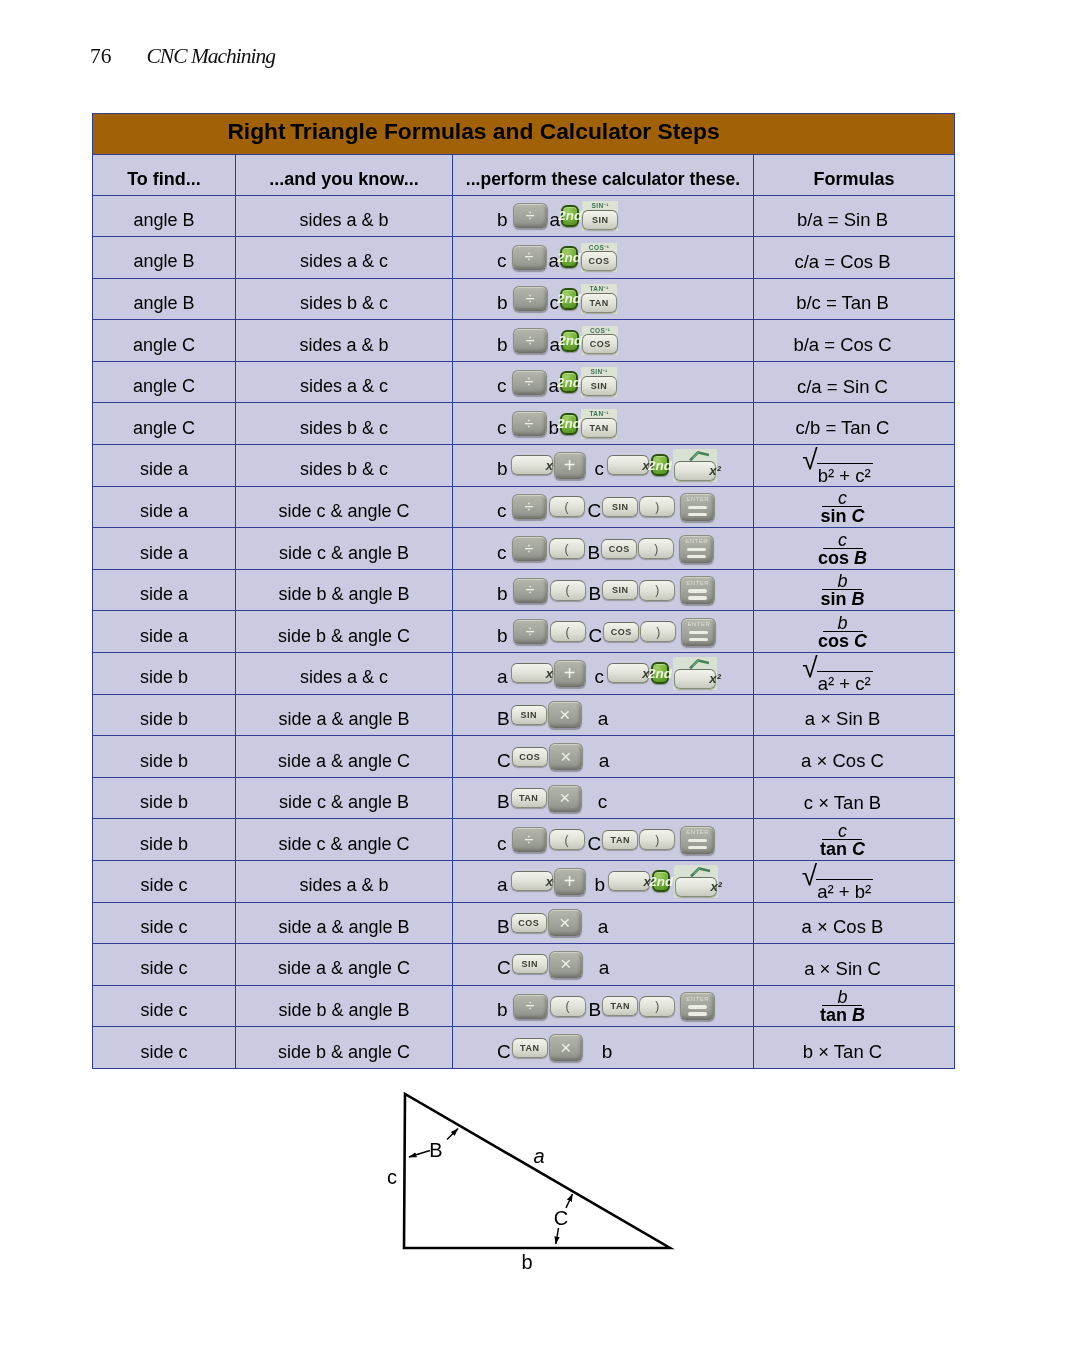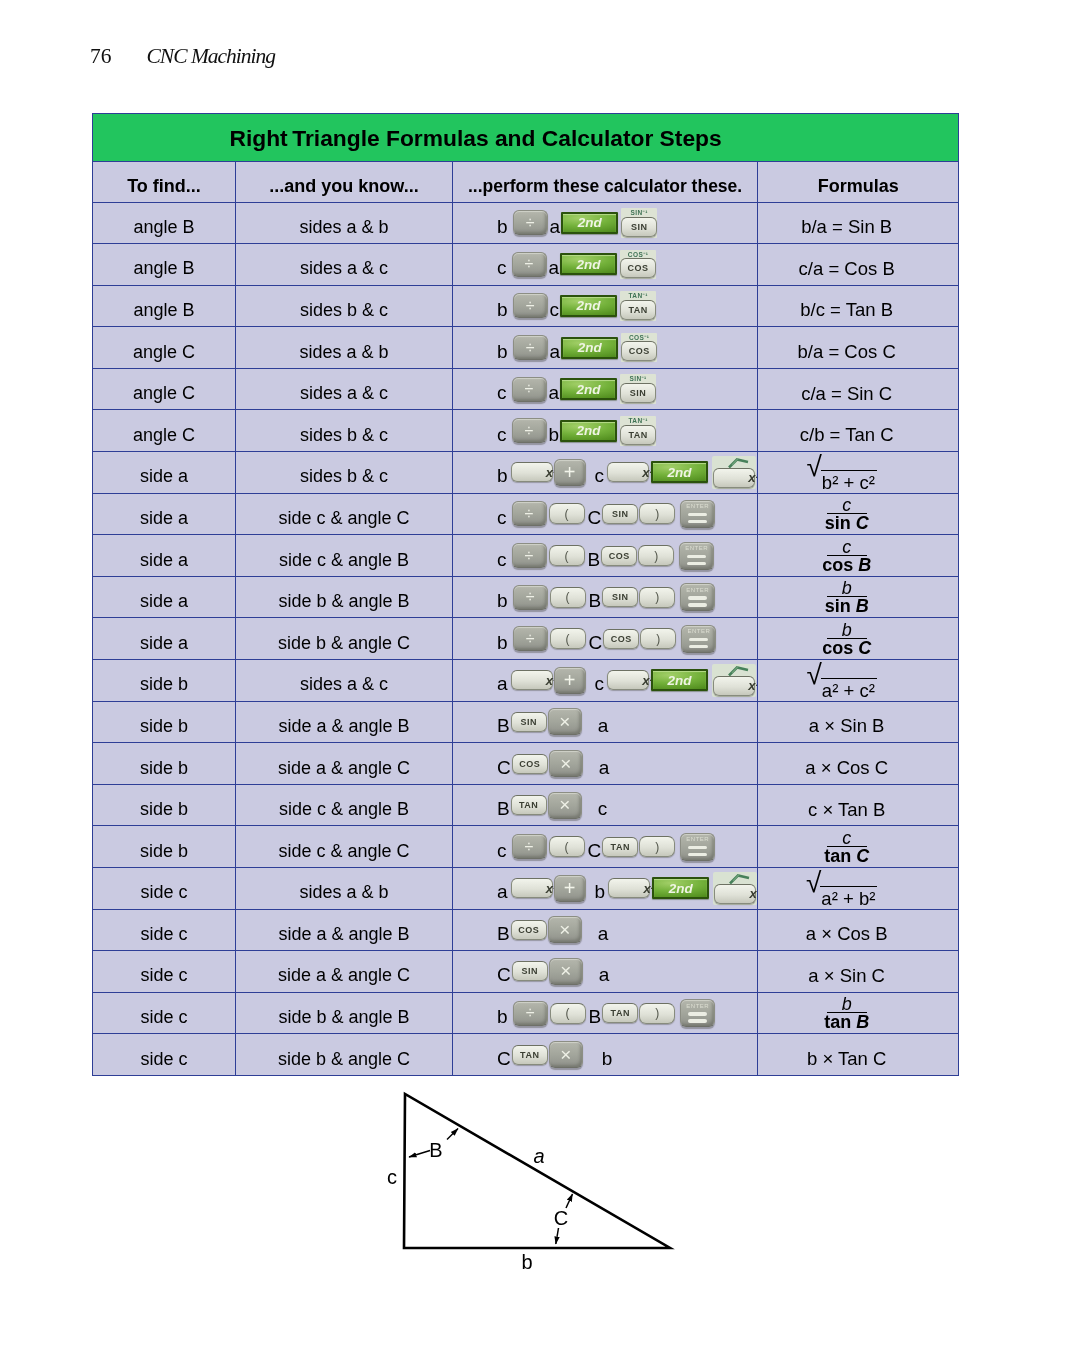--- a/index.html
+++ b/index.html
@@ -2,21 +2,21 @@
 <html><head><meta charset="utf-8"><title>76</title>
 <style>
 * { margin:0; padding:0; box-sizing:border-box; }
 html,body { width:1088px; height:1361px; background:#fff; font-family:"Liberation Sans", sans-serif; }
 #page { position:relative; width:1088px; height:1361px; overflow:hidden; }
 #hdr { position:absolute; left:90px; top:46px; font-family:"Liberation Serif", serif; font-size:21.5px; color:#111; line-height:1; }
 #hdr .it { font-style:italic; margin-left:35px; letter-spacing:-1px; }
 table { position:absolute; left:92px; top:113px; border-collapse:collapse; table-layout:fixed; }
 td { border:1.5px solid #2e3e96; background:#cacae1; text-align:center; vertical-align:middle;
      font-size:18px; color:#000; padding:9px 0 0 0; overflow:hidden; }
-td.title { background:#22c55e; font-weight:bold; font-size:22.8px; padding:11px 100px 9px 0; }
+td.title { background:#a16207; font-weight:bold; font-size:22.8px; padding:4px 100px 9px 0; }
 td.h { font-weight:bold; padding-top:10px; }
 td.f { padding-right:23px; font-size:18.5px; }
 td.fr2 { padding:3px 33px 0 0; }
 td.st { text-align:left; padding:0; }
 .stp { display:flex; align-items:center; height:100%; padding-left:44px; }
 .lt { font-size:19px; transform:translateY(4px); margin:0 0 0 0; }
 .lt2 { margin-left:0; }
 .key { display:inline-flex; align-items:center; justify-content:center; flex:none;
        border-radius:6px; position:relative; }
 
@@ -27,23 +27,23 @@
 
 .wk { background:linear-gradient(180deg,#f2f4ec 0%,#dfe1d7 55%,#c6c8bc 100%);
       border:1.5px solid #878b7d; border-top-color:#6d7163; box-shadow:0 1px 1px rgba(60,60,50,.35);
       color:#3a3e32; }
 .kdiv { width:35px; height:25px; font-size:16px; margin:0 2px 0 5px; }
 .kplus { width:32px; height:27px; font-size:20px; margin-left:0; color:#f2f4ea; }
 .ktimes { width:34px; height:27px; font-size:19px; margin-left:0; }
 .kpar { width:36px; height:21px; font-size:12px; color:#51554a; margin:0 3px 0 0; border-radius:7px; }
 .ksin { width:36px; height:20px; font-size:9px; font-weight:bold; letter-spacing:.5px; margin:0 1px;}
 .kx2 { width:36px; height:20px; font-size:13px; font-weight:bold; font-style:italic; margin:0 1px 0 3px;padding-left:40px;}
-.k2nd { width:57px; height:22px; font-size:13.5px; font-weight:bold; font-style:italic; color:#eef4e2;
+.k2nd { width:18px; height:22px; font-size:13.5px; font-weight:bold; font-style:italic; color:#eef4e2;
         background:radial-gradient(120% 95% at 32% 22%, #a2cf68 0%, #73b13a 48%, #4d891b 100%);
-        border:2px solid #2b520c; border-radius:1px; box-shadow:inset 0 1px 1px #b9dc8c, 0 1px 1px rgba(40,60,20,.4); margin:0 3px 0 1px;}
+        border:2px solid #2b520c; border-radius:6px; box-shadow:inset 0 1px 1px #b9dc8c, 0 1px 1px rgba(40,60,20,.4); margin:0 3px 0 1px;}
 .keq { width:35px; height:28px; flex-direction:column; justify-content:flex-start; margin-left:2px; }
 .keq .en { font-size:6px; color:#dcded2; letter-spacing:.5px; margin-top:2.5px; line-height:6px;}
 .keq .bar { width:19px; height:3.5px; background:#ebede3; border-radius:2px; margin-top:3.5px; }
 
 .lab { display:inline-flex; flex-direction:column; align-items:center; flex:none; margin:0;
        background:#dde3d4; padding:1px 0 1px 0; border-radius:1px; width:36px;}
 .lab .gl { font-size:6.5px; line-height:7.5px; font-weight:bold; color:#3e7254; letter-spacing:.4px;
            filter:blur(.55px); }
 .lab .ksin { margin:0; }
 

